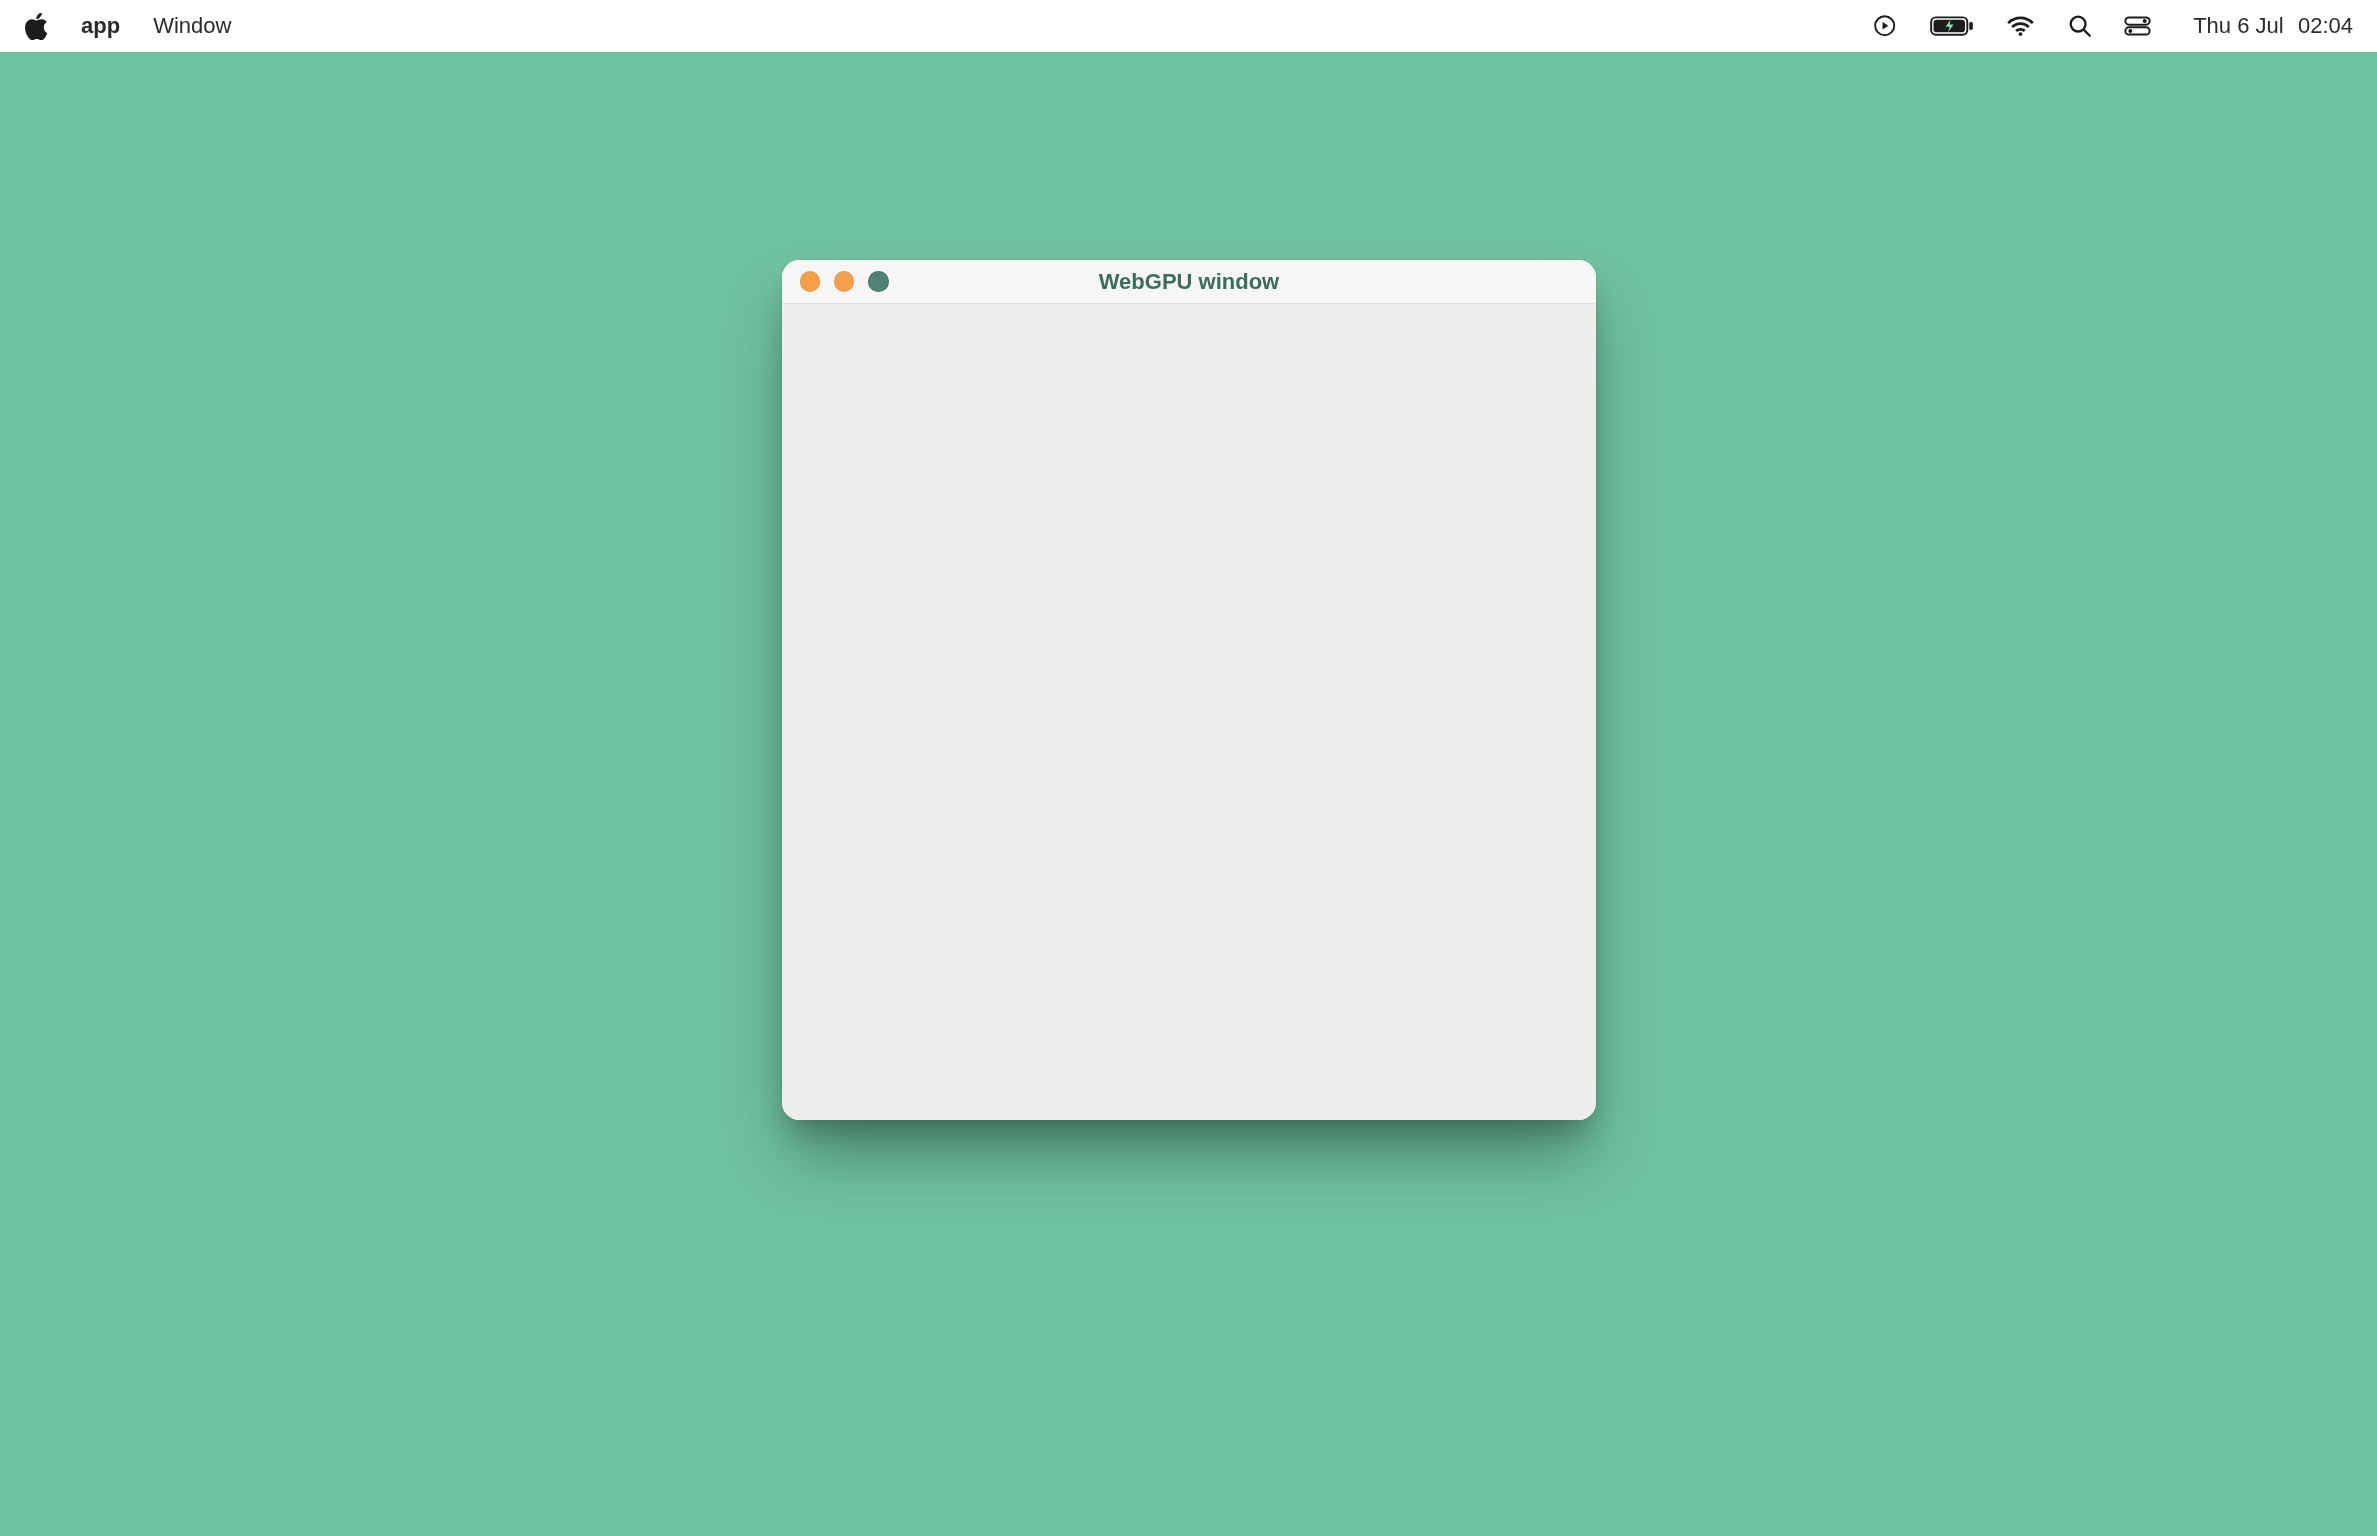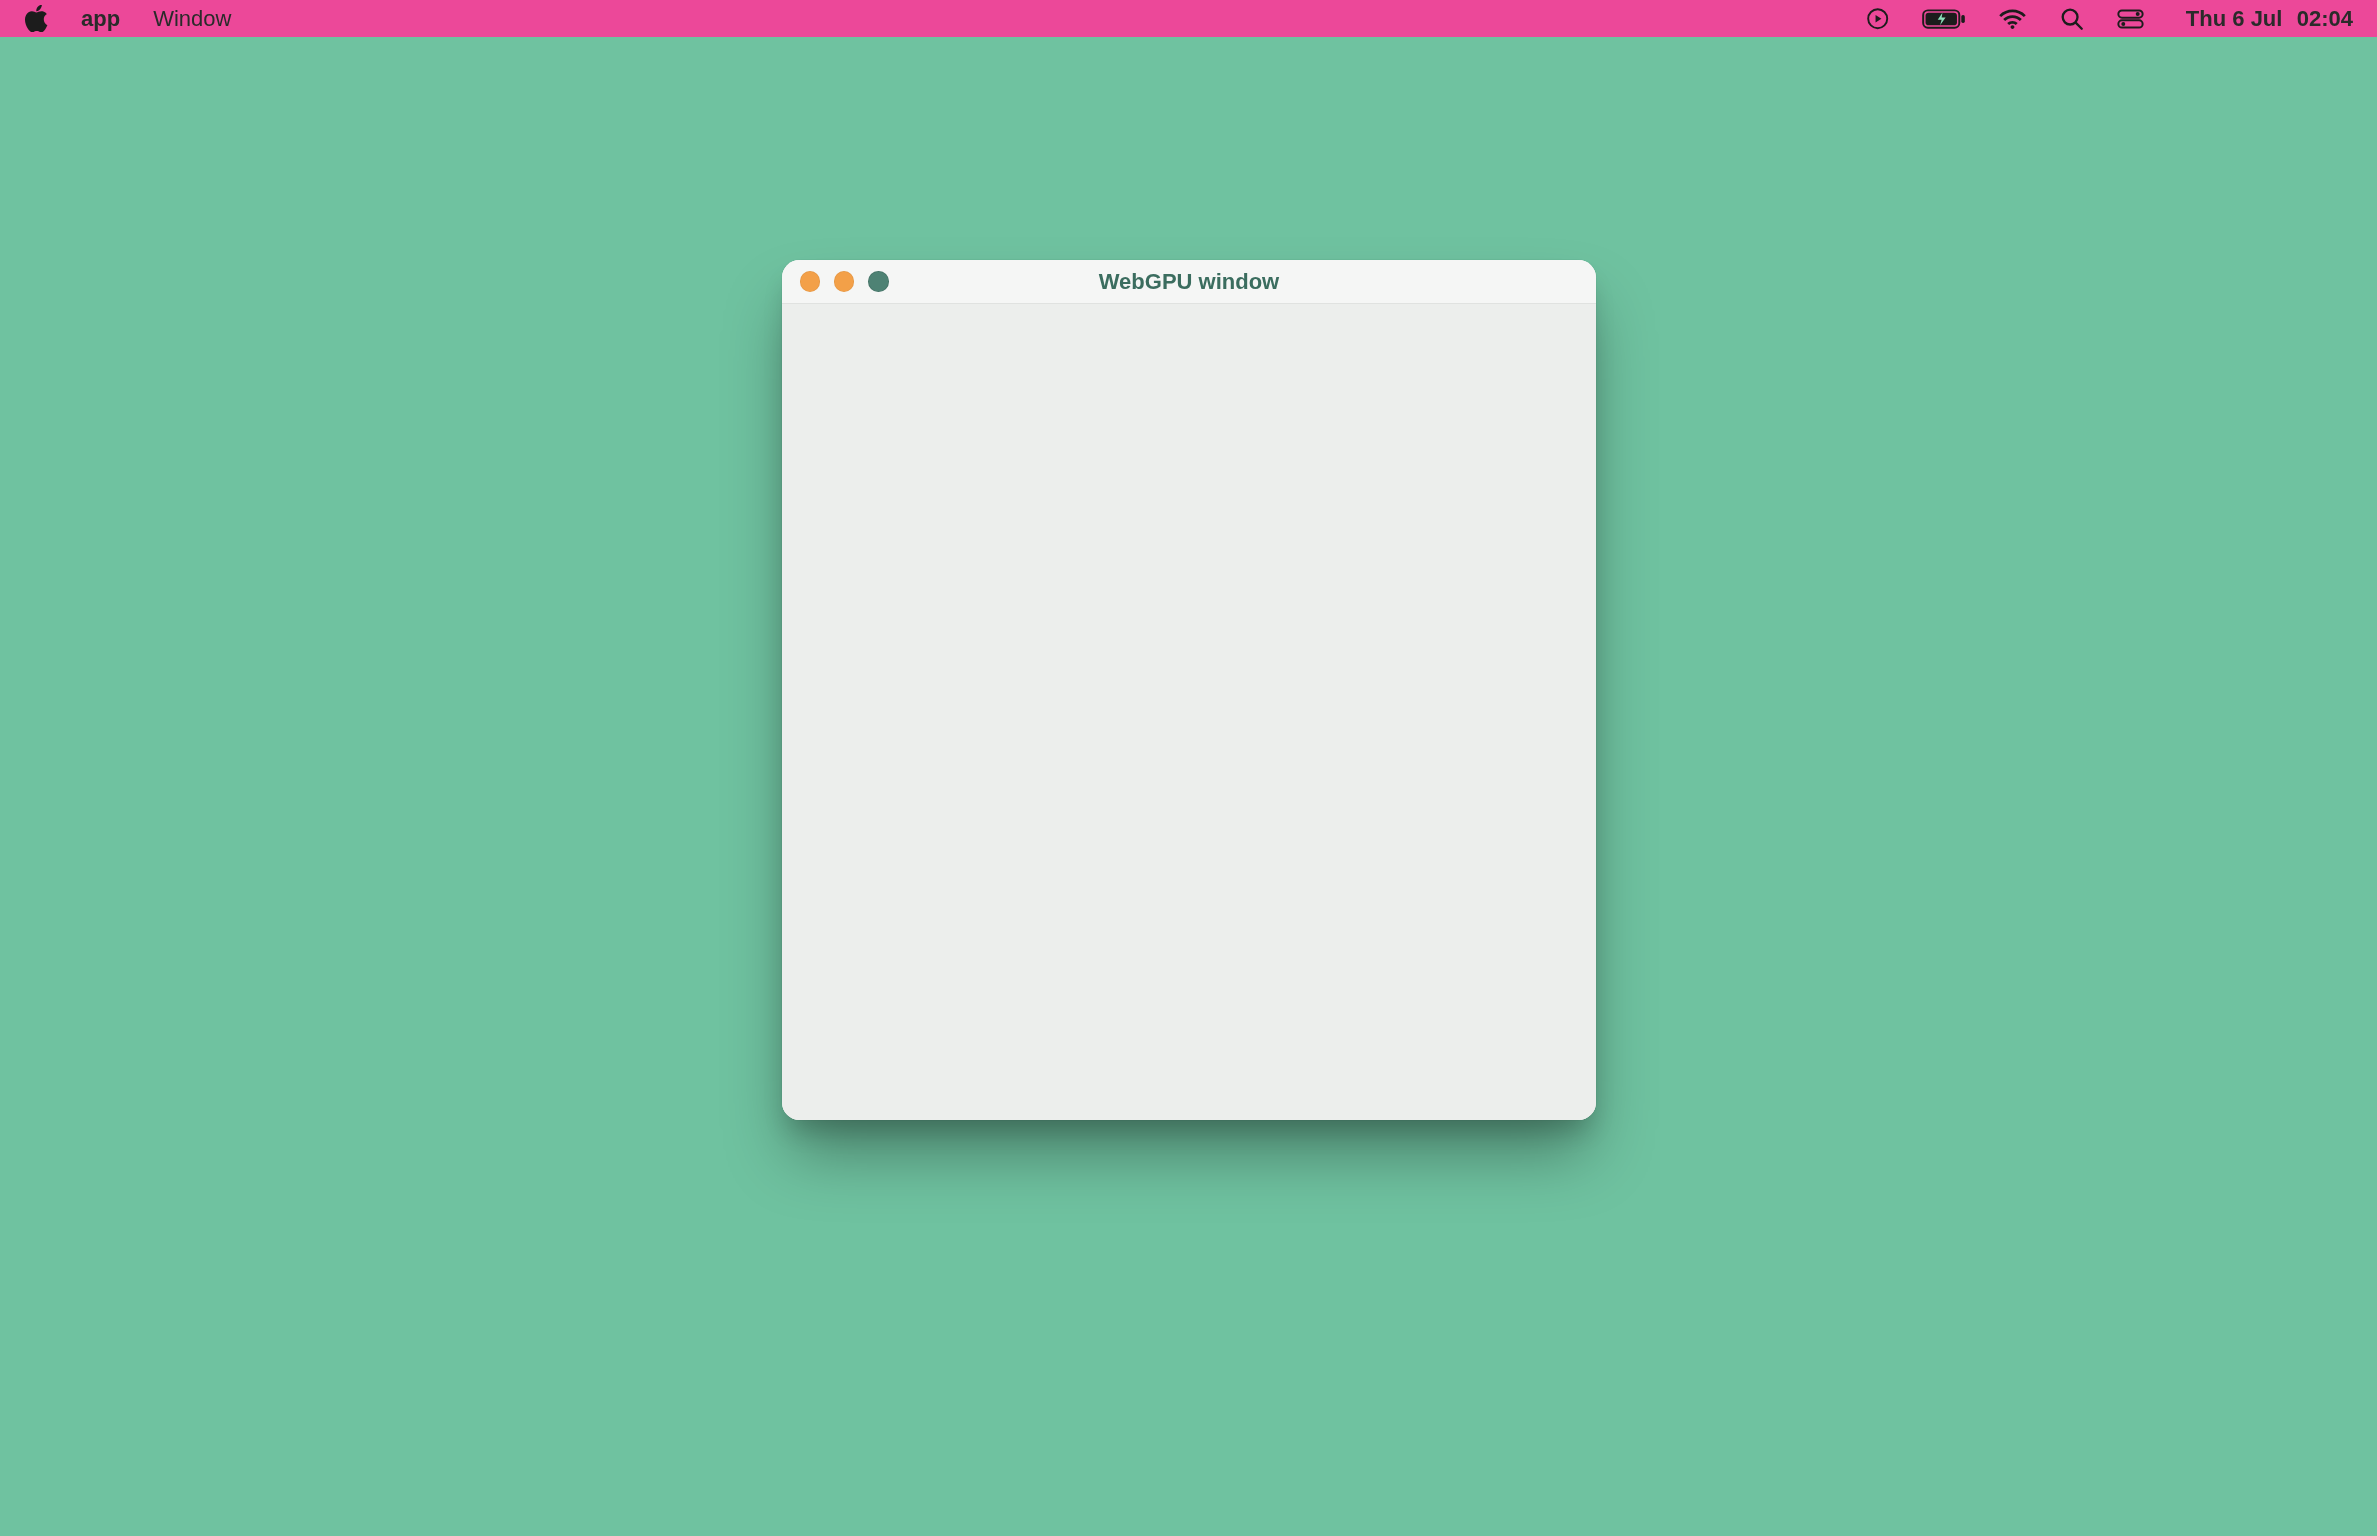--- a/index.html
+++ b/index.html
@@ -30,22 +30,22 @@
     height: 1537px;
     background: #6fc2a0;
   }
 
   
   .menu-bar {
     position: absolute;
     top: 0;
     left: 0;
     width: 100%;
-    height: 37px;
-    background: #ec4899;
+    height: 52px;
+    background: #ffffff;
     display: flex;
     align-items: center;
     justify-content: space-between;
     padding: 12px 24px;
     color: #2a2b2a;
     font-size: 22px;
   }
 
   .menu-left {
     display: flex;
@@ -72,21 +72,21 @@
   }
 
   .menu-right .status-icon svg {
     display: block;
   }
 
   .menu-right .date-time {
     display: flex;
     align-items: center;
     gap: 14.3px;
-    font-weight: 700;
+    font-weight: 400;
     margin-left: 10px;
   }
 
   
   .desktop {
     position: absolute;
     top: 52px;
     left: 0;
     width: 100%;
     height: calc(100% - 52px);

